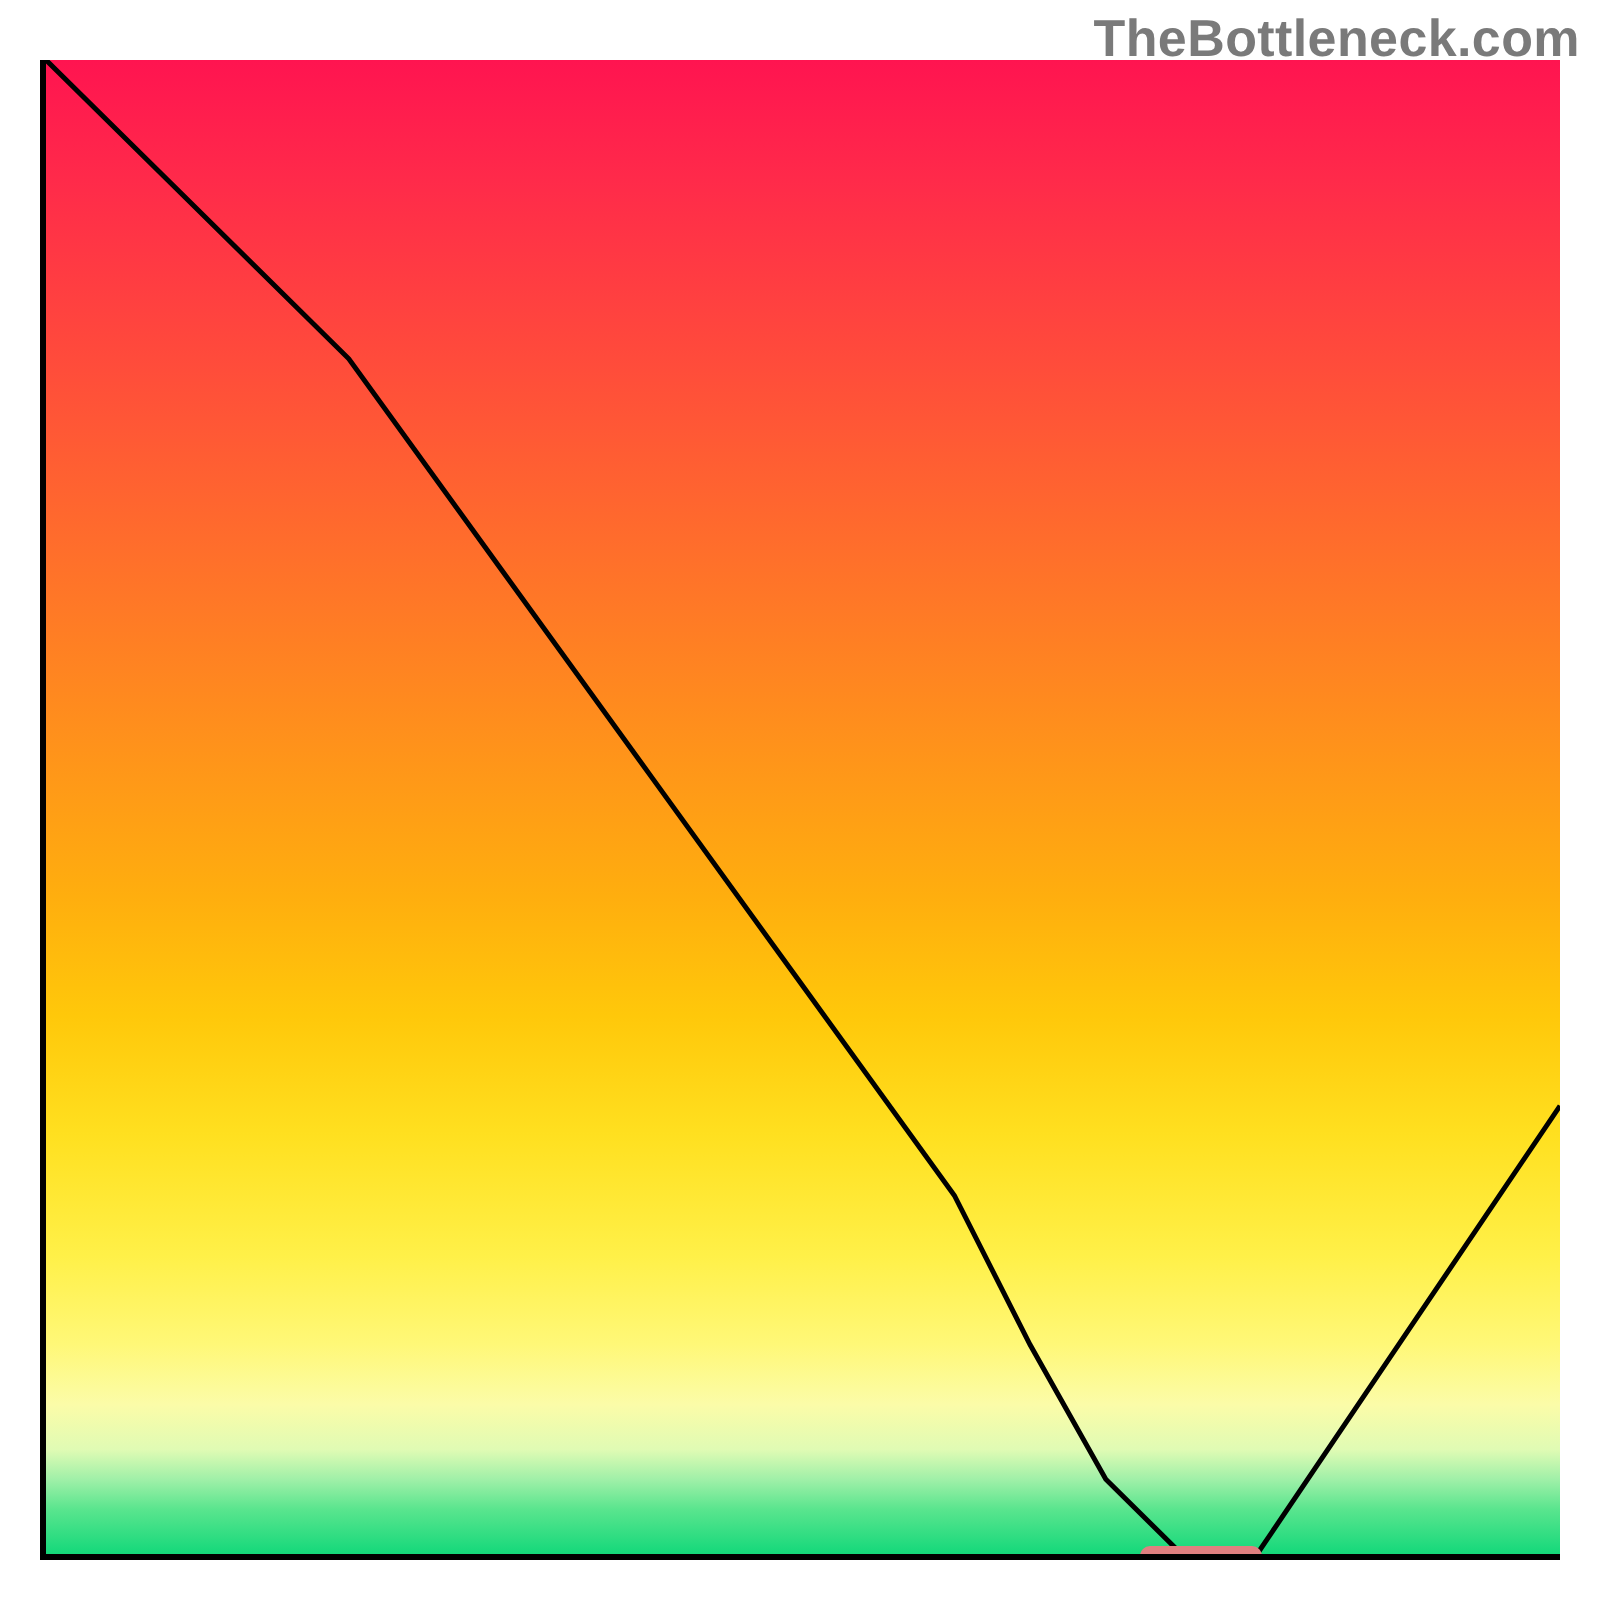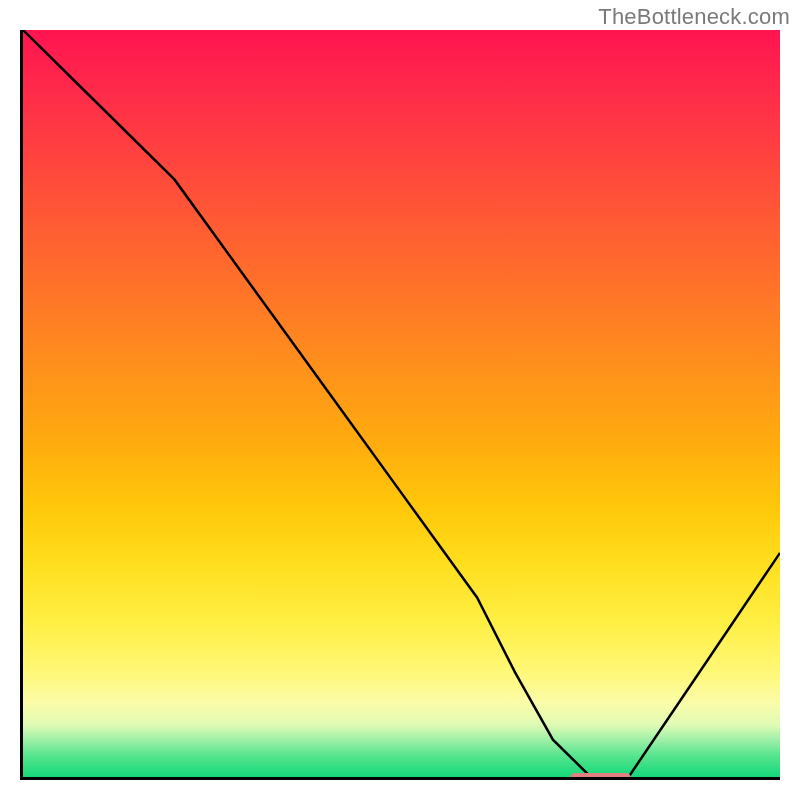--- a/index.html
+++ b/index.html
@@ -8,22 +8,22 @@
     width: 800px;
     height: 800px;
     background: #ffffff;
     position: relative;
   }
   .watermark {
     position: absolute;
     top: 4px;
     right: 10px;
     font-family: Arial, sans-serif;
-    font-size: 22px;
-    font-weight: 400;
+    font-size: 26px;
+    font-weight: 700;
     color: #7a7a7a;
     letter-spacing: 0.2px;
   }
   .plot-area {
     position: absolute;
     left: 20px;
     top: 30px;
     width: 760px;
     height: 750px;
     border-left: 3px solid #000;

